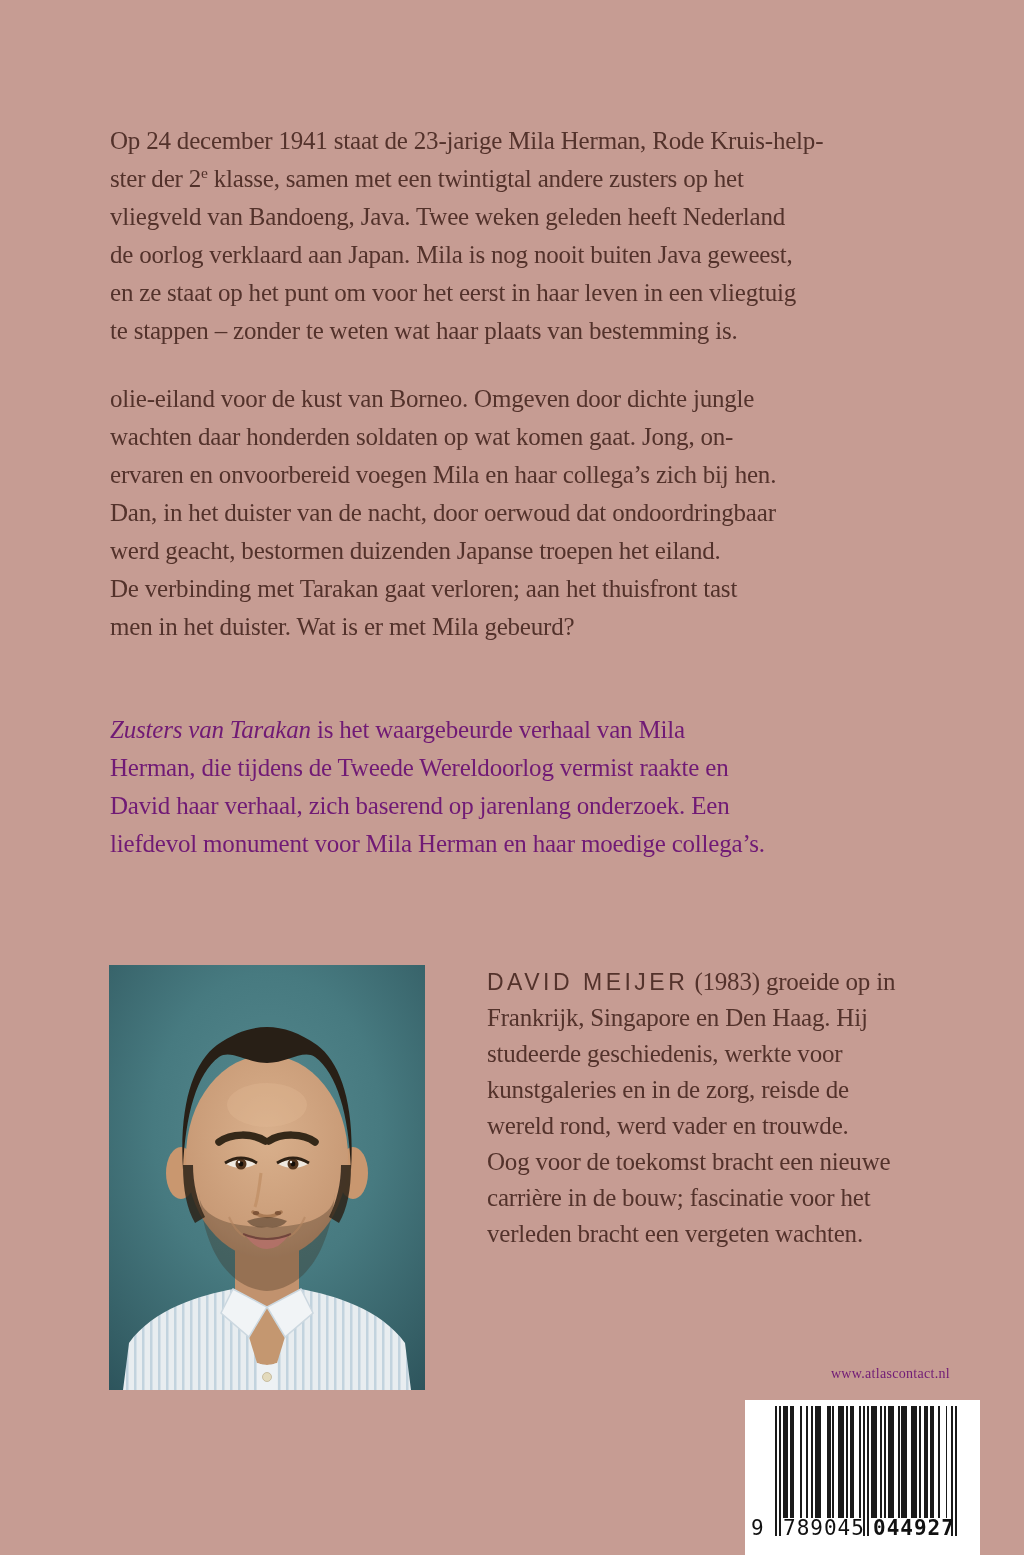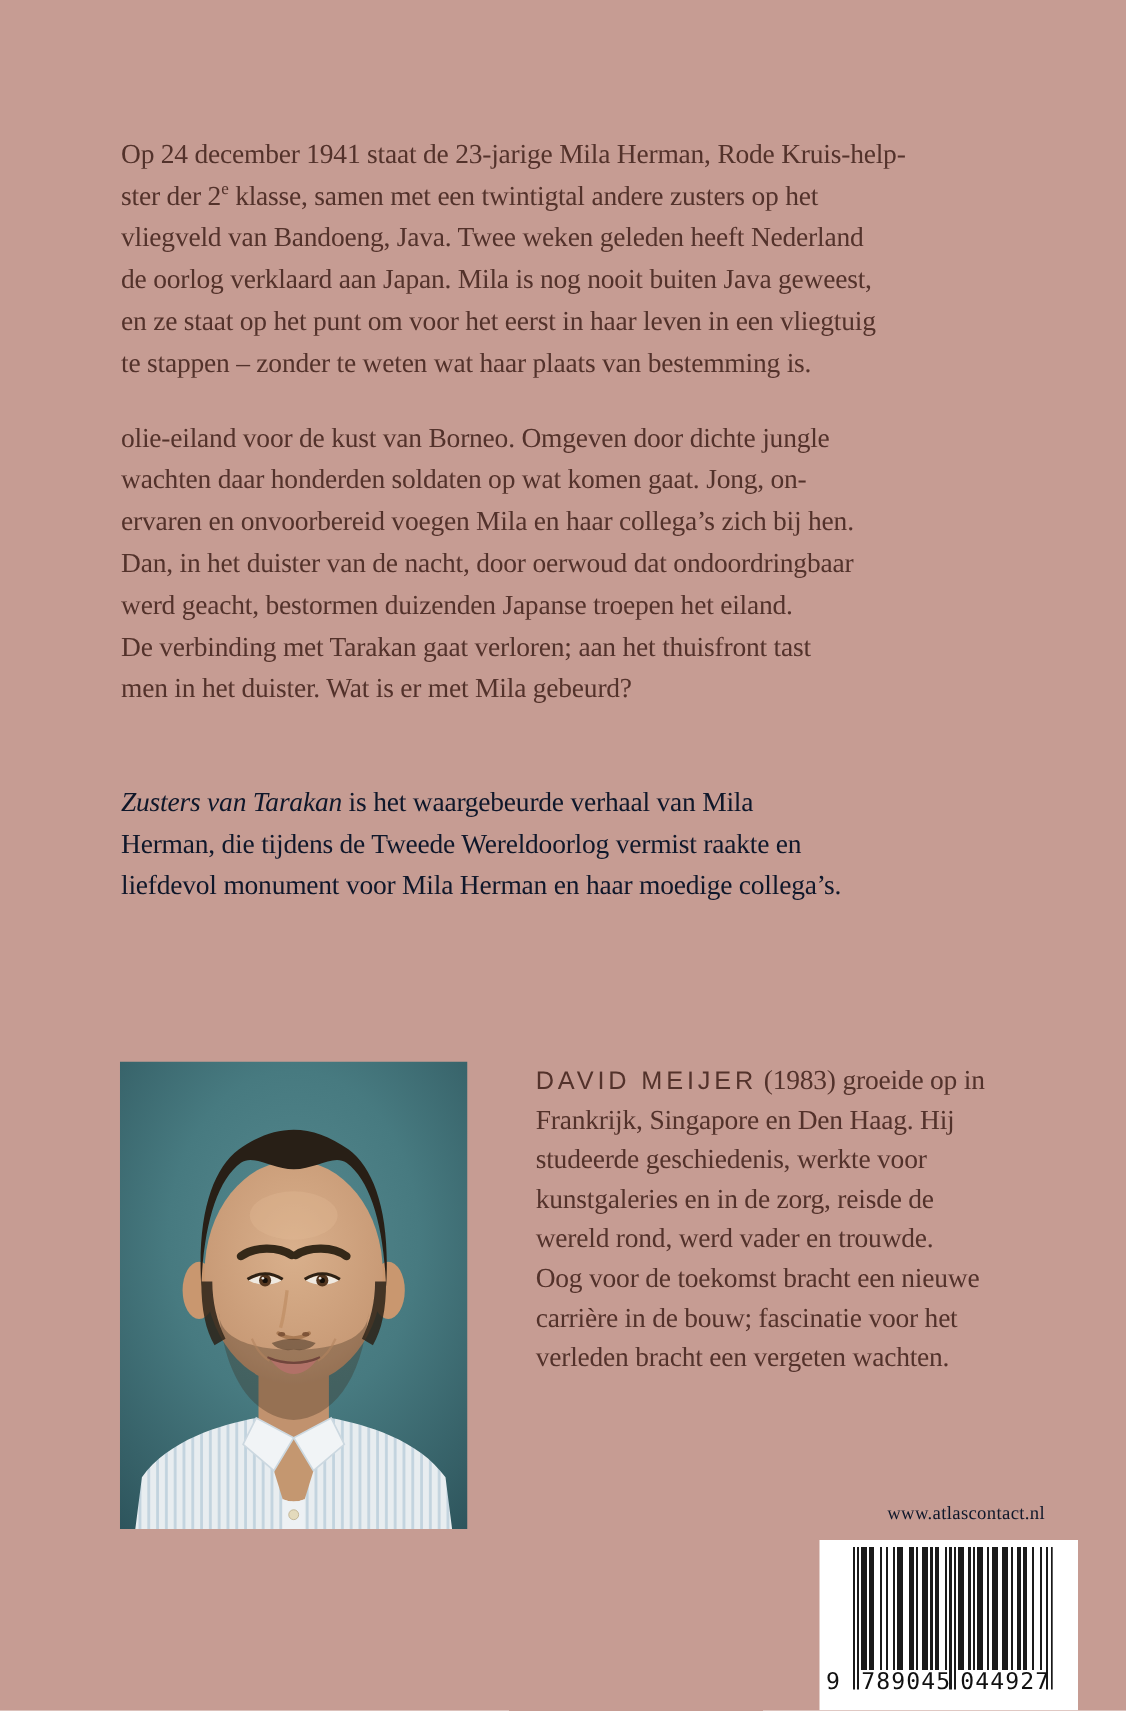--- a/index.html
+++ b/index.html
@@ -4,39 +4,39 @@
 <style>
   html,body{margin:0;padding:0;}
   body{width:1024px;height:1555px;font-family:"Liberation Serif","DejaVu Serif",serif;}
   .page{position:relative;width:1024px;height:1555px;background:#c69c93;overflow:hidden;}
 
   
   .syn{position:absolute;left:110px;width:830px;color:#53322b;font-size:25px;line-height:38px;letter-spacing:-0.2px;}
   .syn .line{white-space:nowrap;}
   .p1{top:122px;}
   .p2{top:380px;}
-  .p3{top:711px;color:#0f172a;}
+  .p3{top:711px;color:#701a75;}
   .sup{vertical-align:super;font-size:0.62em;line-height:0;}
   .italic{font-style:italic;}
 
   
   .photo{position:absolute;left:109px;top:965px;width:316px;height:425px;}
   .photo svg{display:block;width:316px;height:425px;}
   .bio{position:absolute;left:459px;top:964px;width:460px;color:#53322b;font-size:25px;line-height:36px;letter-spacing:-0.2px;margin-left:28px;}
   .bio .line{white-space:nowrap;}
   .author-name{font-family:"Liberation Sans","DejaVu Sans",sans-serif;font-size:23px;letter-spacing:3.5px;}
 
   
-  .website{position:absolute;right:74px;top:1366px;color:#0f172a;font-size:17px;letter-spacing:0.3px;}
+  .website{position:absolute;right:74px;top:1366px;color:#701a75;font-size:14px;letter-spacing:0.3px;}
   .barcode-box{position:absolute;left:745px;top:1400px;width:235px;height:155px;background:#ffffff;}
   .barcode-bars{position:absolute;left:30px;top:6px;width:182px;height:130px;}
   .bc-digit{position:absolute;font-family:"DejaVu Sans Mono","Liberation Mono",monospace;font-size:21px;color:#111111;top:116px;}
   .bc-first{left:6px;}
   .bc-g1{left:38px;width:78px;text-align:right;letter-spacing:1px;}
-  .bc-g2{left:128px;width:78px;letter-spacing:1px;}
+  .bc-g2{left:128px;width:78px;letter-spacing:1px;font-weight:bold;}
 </style>
 </head>
 <body>
 
 <div class="page">
 
   <div class="syn p1">
     <div class="line">Op 24 december 1941 staat de 23-jarige Mila Herman, Rode Kruis-help-</div>
     <div class="line"><span>ster der 2</span><span class="sup">e</span><span> klasse, samen met een twintigtal andere zusters op het</span></div>
     <div class="line">vliegveld van Bandoeng, Java. Twee weken geleden heeft Nederland</div>
@@ -51,20 +51,21 @@
     <div class="line">ervaren en onvoorbereid voegen Mila en haar collega’s zich bij hen.</div>
     <div class="line">Dan, in het duister van de nacht, door oerwoud dat ondoordringbaar</div>
     <div class="line">werd geacht, bestormen duizenden Japanse troepen het eiland.</div>
     <div class="line">De verbinding met Tarakan gaat verloren; aan het thuisfront tast</div>
     <div class="line">men in het duister. Wat is er met Mila gebeurd?</div>
   </div>
 
   <div class="syn p3">
     <div class="line"><span class="italic">Zusters van Tarakan</span><span> is het waargebeurde verhaal van Mila</span></div>
     <div class="line">Herman, die tijdens de Tweede Wereldoorlog vermist raakte en</div>
+    <div class="line">David haar verhaal, zich baserend op jarenlang onderzoek. Een</div>
     <div class="line">liefdevol monument voor Mila Herman en haar moedige collega’s.</div>
   </div>
 
   <div class="photo">
     <svg viewBox="0 0 316 425" preserveAspectRatio="none">
       <defs>
         <radialGradient id="bgGrad" cx="50%" cy="38%" r="80%">
           <stop offset="0%" stop-color="#55888e"></stop>
           <stop offset="45%" stop-color="#477a80"></stop>
           <stop offset="85%" stop-color="#355f66"></stop>

